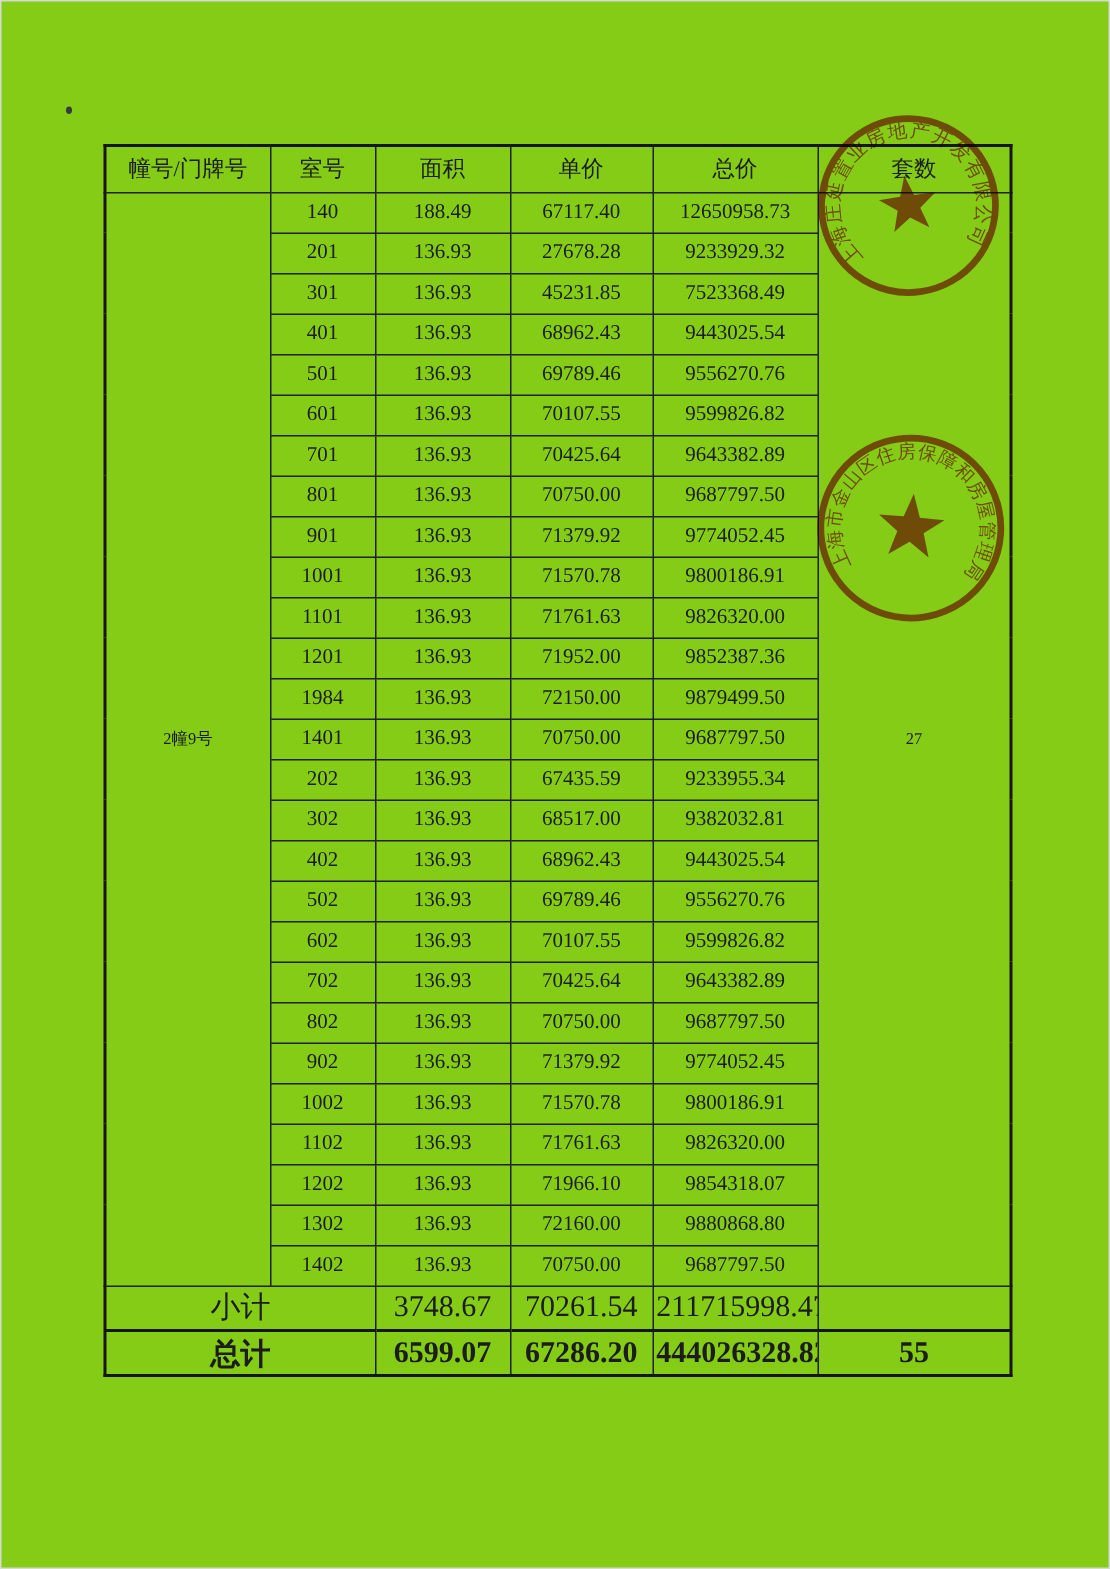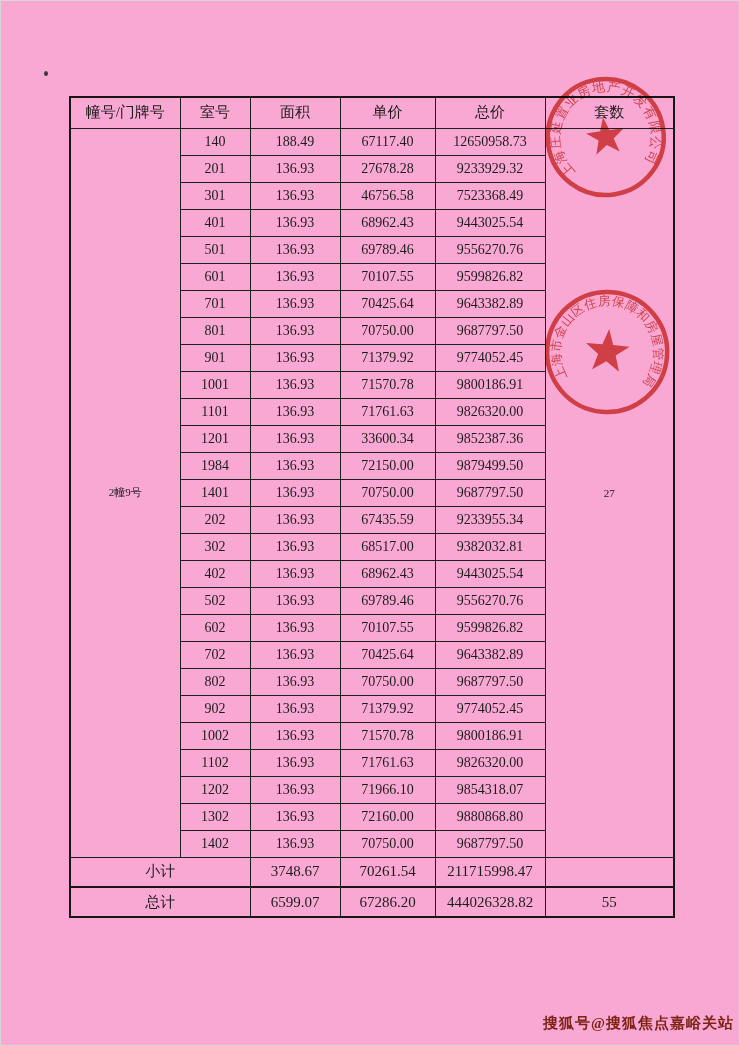--- a/index.html
+++ b/index.html
@@ -1,39 +1,39 @@
 <!DOCTYPE html>
 <html><head>
 <meta charset="utf-8">
 <style>
   * { margin:0; padding:0; box-sizing:border-box; }
   html,body { background:#9a9a9a; }
   body { font-family:"Liberation Serif","DejaVu Serif",serif; }
   .page {
     position:relative; width:740px; height:1046px; margin:0 auto;
-    background:#f9a8d4; overflow:hidden; color:#1c1c1c;
+    background:#84cc16; overflow:hidden; color:#1c1c1c;
     border:1px solid #d8d8d4;
   }
   .speck { position:absolute; left:43px; top:70px; width:4px; height:5px;
            background:#3a3a3a; border-radius:50%; }
 
   table.price-table {
     position:absolute; left:68px; top:95px; width:604px;
     border-collapse:collapse; table-layout:fixed; text-align:center;
     border:2px solid #161616; font-size:14px;
   }
   .price-table th, .price-table td {
     border:1px solid #1f1f1f; padding:0 2px; font-weight:normal;
     overflow:hidden; white-space:nowrap;
   }
   .price-table thead th { height:31px; font-size:15px; }
   .price-table tbody td { height:27px; }
-  .price-table tfoot td { height:30px; font-size:15px; }
+  .price-table tfoot td { height:30px; font-size:20px; }
   td.building-cell, td.unit-count-cell { font-size:11px; vertical-align:middle; }
-  tr.total-row td { border-top:2.5px solid #161616; }
+  tr.total-row td { border-top:2.5px solid #161616;font-weight:bold; }
 
   .stamp { position:absolute; opacity:0.82; mix-blend-mode:multiply; pointer-events:none; }
   .stamp-1 { left:539px; top:70px; transform:rotate(-8deg); }
   .stamp-2 { left:538px; top:283px; transform:rotate(5deg); }
   .stamp text { font-family:"Liberation Serif","DejaVu Serif",serif; }
 
   .watermark {
     position:absolute; right:5px; bottom:12px;
     font-size:15px; font-weight:bold; color:#7d2416; letter-spacing:1px;
   }
@@ -75,21 +75,21 @@
         </tr>
         <tr>
           <td>201</td>
           <td>136.93</td>
           <td>27678.28</td>
           <td>9233929.32</td>
         </tr>
         <tr>
           <td>301</td>
           <td>136.93</td>
-          <td>46756.58</td>
+          <td>45231.85</td>
           <td>7523368.49</td>
         </tr>
         <tr>
           <td>401</td>
           <td>136.93</td>
           <td>68962.43</td>
           <td>9443025.54</td>
         </tr>
         <tr>
           <td>501</td>
@@ -129,21 +129,21 @@
         </tr>
         <tr>
           <td>1101</td>
           <td>136.93</td>
           <td>71761.63</td>
           <td>9826320.00</td>
         </tr>
         <tr>
           <td>1201</td>
           <td>136.93</td>
-          <td>33600.34</td>
+          <td>71952.00</td>
           <td>9852387.36</td>
         </tr>
         <tr>
           <td>1984</td>
           <td>136.93</td>
           <td>72150.00</td>
           <td>9879499.50</td>
         </tr>
         <tr>
           <td>1401</td>
@@ -267,15 +267,14 @@
         <path id="seal-arc-2" d="M -36,30 A 46.9,46.9 0 1 1 36,30" fill="none"></path>
       </defs>
       <circle cx="0" cy="0" r="60" fill="none" stroke="#cc3b2e" stroke-width="4.5"></circle>
       <polygon fill="#cc3b2e" points="0,-23 5.4,-7.4 21.9,-7.1 8.8,2.8 13.5,18.6 0,9.2 -13.5,18.6 -8.8,2.8 -21.9,-7.1 -5.4,-7.4"></polygon>
       <text font-size="12.5" fill="#cc3b2e" letter-spacing="0.5">
         <textPath href="#seal-arc-2" xlink:href="#seal-arc-2" startOffset="50%" text-anchor="middle">上海市金山区住房保障和房屋管理局</textPath>
       </text>
     </svg>
   </div>
 
-  <div class="watermark">搜狐号@搜狐焦点嘉峪关站</div>
 
 </div>
 
 </body></html>

